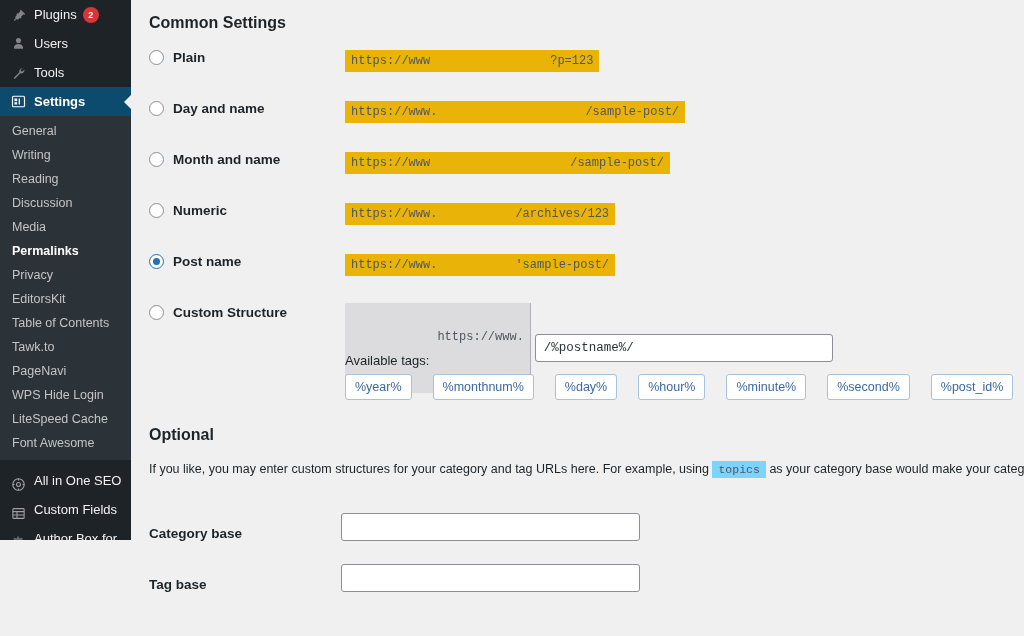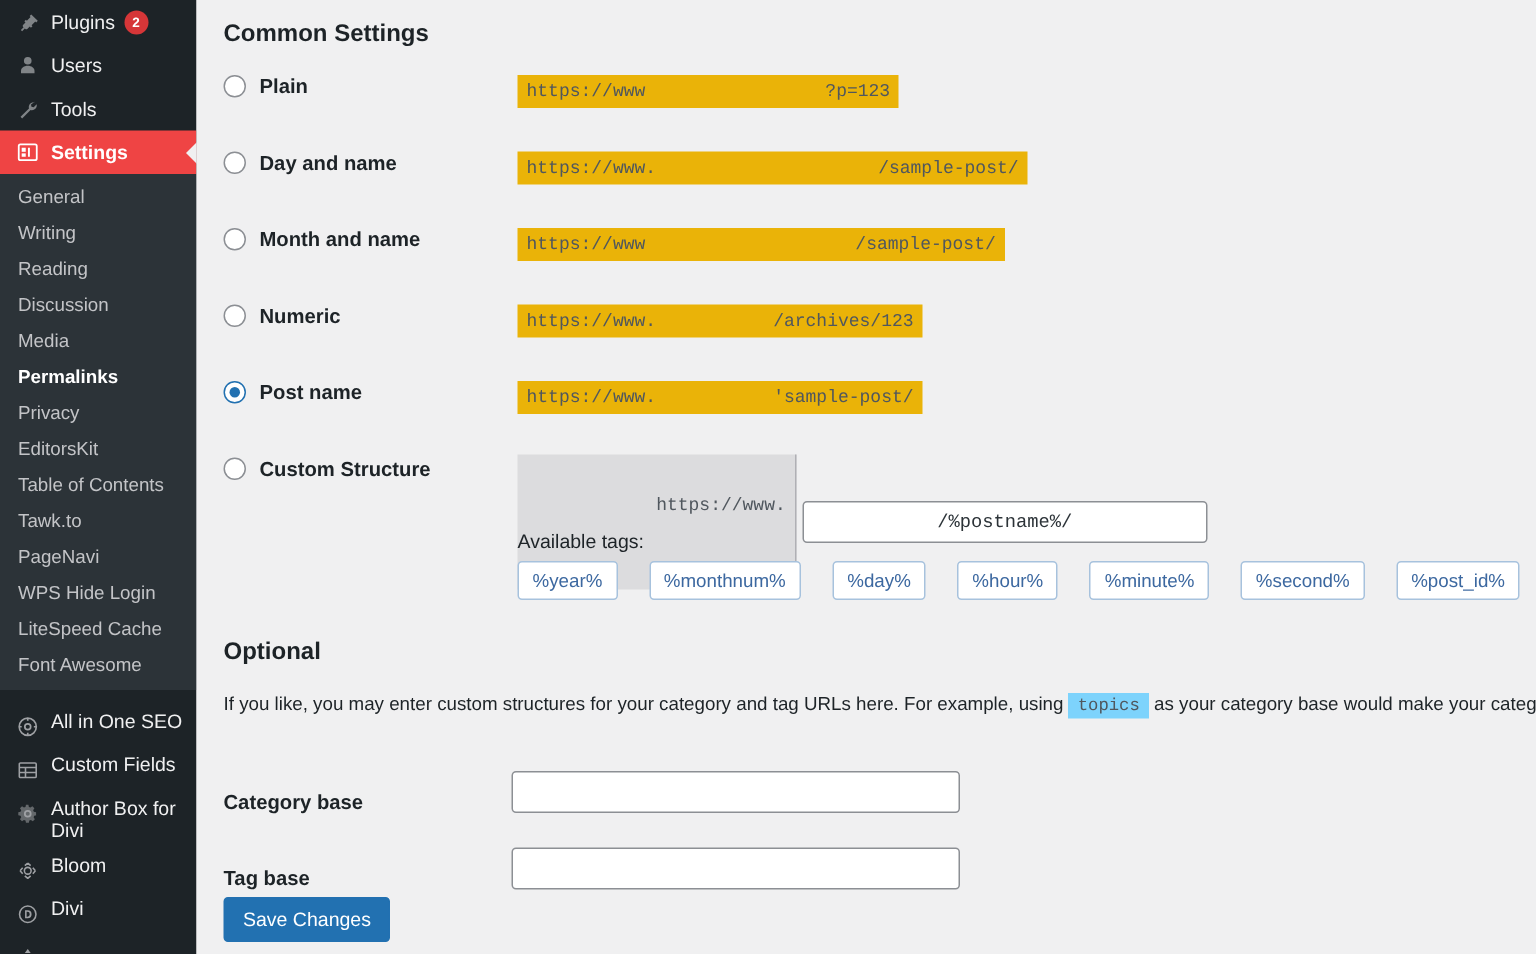--- a/index.html
+++ b/index.html
@@ -11,21 +11,21 @@
     background: #f0f0f1;
     font-family: "Liberation Sans", sans-serif;
     -webkit-font-smoothing: antialiased;
   }
   #app { position: relative; width: 1024px; height: 636px; display: flex; }
 
   
   .sidebar {
     width: 131px;
     min-width: 131px;
-    height: 636px;
+    height: 540px;
     background: #1d2327;
     color: #f0f0f1;
     position: relative;
     overflow: hidden;
   }
   .menu-top-item {
     display: flex;
     align-items: center;
     height: 29px;
     padding-left: 8px;
@@ -35,21 +35,21 @@
   }
   .menu-top-item .mi-icon {
     width: 20px; min-width: 20px; height: 20px;
     display: flex; align-items: center; justify-content: center;
     margin-right: 6px;
     opacity: .72;
   }
   .menu-top-item .mi-icon svg { display:block; }
   .menu-top-item .mi-label { white-space: nowrap; font-size: 13px; line-height: 1.2; }
   .menu-top-item.active {
-    background: #ef4444;
+    background: #0c4a6e;
     color: #fff;
     font-weight: 600;
   }
   .menu-top-item.active .mi-icon { opacity: 1; }
   .menu-top-item.active::after {
     content: "";
     position: absolute; right: -1px; top: 50%;
     margin-top: -8px;
     border-style: solid;
     border-width: 8px 8px 8px 0;
@@ -167,21 +167,21 @@
     font-family: "Liberation Mono", "DejaVu Sans Mono", monospace;
     font-size: 12.5px;
     color: #2c3338;
     padding: 0 8px;
     outline: none;
   }
   input.plain-field {
     font-family: "Liberation Sans", sans-serif;
     font-size: 13px;
   }
-  #custom-structure-input { width: 270px; margin-left: 4px; text-align: center; }
+  #custom-structure-input { width: 298px; margin-left: 4px; }
 
   .avail-label { font-size: 13px; color: #1d2327; margin: 10px 0 6px 0; }
   .tag-row { display: flex; gap: 21px; }
   .tag-btn {
     border: 1px solid #a7c2dd;
     background: #fff;
     color: #3c68a0;
     font-size: 12.5px;
     border-radius: 3px;
     padding: 4px 9px;
@@ -466,16 +466,15 @@
       <div class="base-row">
         <span class="base-label">Category base</span>
         <input class="text-field plain-field base-input" value="" style="">
       </div>
       <div class="base-row">
         <span class="base-label">Tag base</span>
         <input class="text-field plain-field base-input" value="" style="">
       </div>
     </div>
 
-    <button class="save-btn" style="margin-top:5px;">Save Changes</button>
 
   </main>
 </div>
 
 </body></html>

